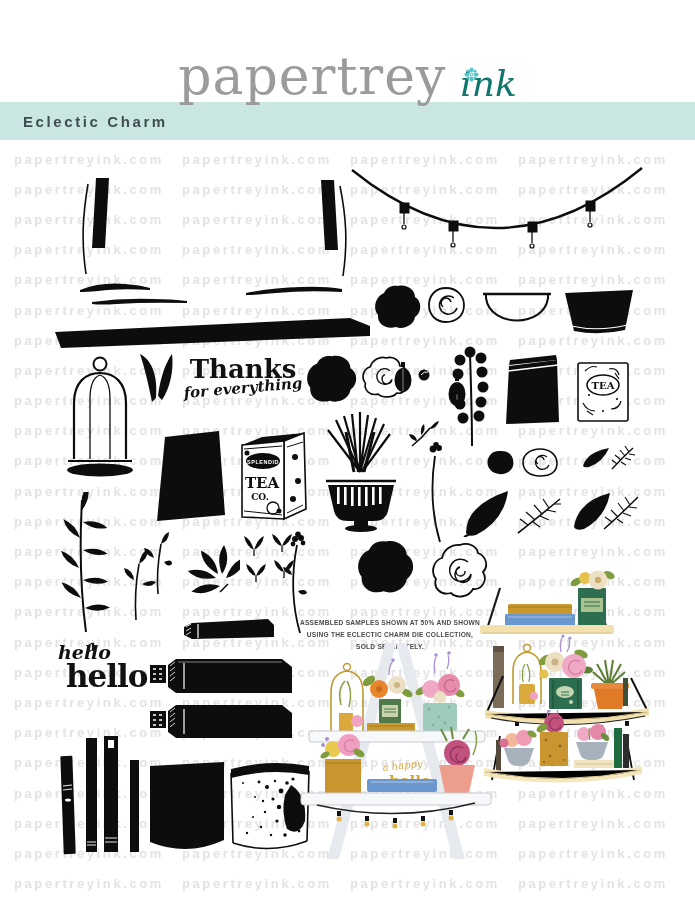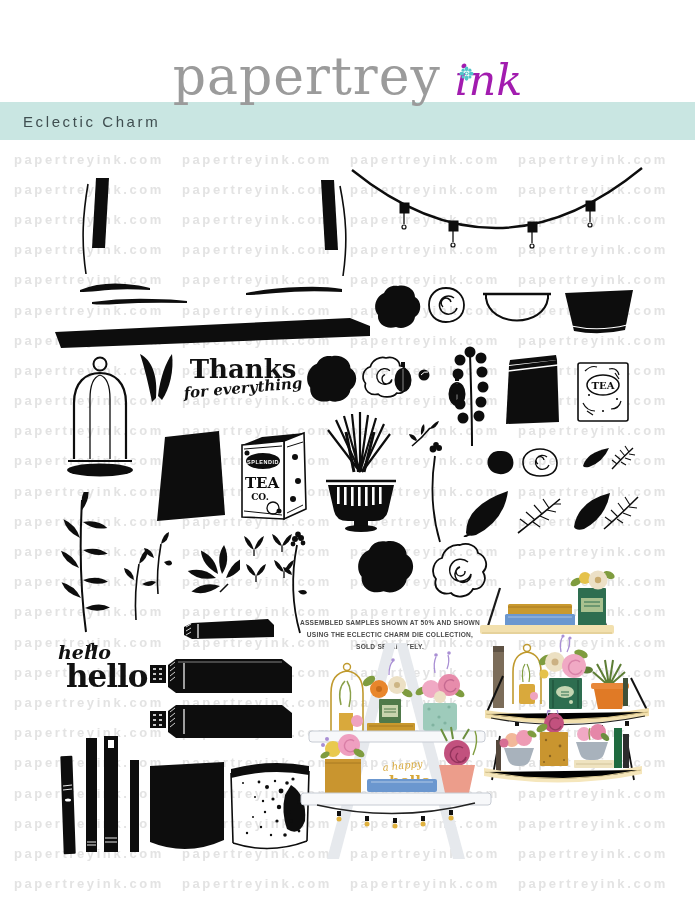--- a/index.html
+++ b/index.html
@@ -1,25 +1,25 @@
 <!DOCTYPE html>
 <html><head>
 <meta charset="utf-8">
 <style>
   html,body{margin:0;padding:0;background:#fff;}
   .page{position:relative;width:695px;height:900px;background:#fff;overflow:hidden;
         font-family:"Liberation Sans",sans-serif;}
   
   .logo-row{height:100px;display:flex;align-items:flex-end;justify-content:center;padding-top:10px;box-sizing:border-box;}
   .logo-main{font-family:"DejaVu Serif",serif;font-size:52px;color:#9b9b9b;letter-spacing:1px;line-height:.9;}
-  .logo-ink{font-family:"DejaVu Serif",serif;font-style:italic;font-size:43px;color:#a21caf;margin-left:14px;position:relative;line-height:.9;}
+  .logo-ink{font-family:"DejaVu Serif",serif;font-style:italic;font-size:36px;color:#0f766e;margin-left:14px;position:relative;line-height:.9;}
   .logo-flower{position:absolute;left:4px;top:-14px;width:15px;height:15px;}
   
   .banner{height:38px;margin-top:2px;background:#c9e6e2;display:flex;align-items:center;justify-content:space-between;padding:0 23px;box-sizing:border-box;}
-  .banner span{font-size:15px;font-weight:normal;letter-spacing:2.6px;color:#3f4e50;}
+  .banner span{font-size:15px;font-weight:bold;letter-spacing:2.6px;color:#3f4e50;}
   
   .stamp-area{position:relative;width:695px;height:760px;overflow:hidden;}
   .wm-layer{position:absolute;inset:0;padding-top:4px;}
   .wm-row{display:flex;gap:18px;height:30.2px;align-items:center;padding-left:14px;white-space:nowrap;}
   .wm-row span{font-size:13px;font-weight:600;letter-spacing:2.6px;color:#e3e3e3;}
   .stamp{position:absolute;}
   .stamp svg{display:block;width:100%;height:100%;}
   
   .thanks{text-align:center;color:#111;}
   .thanks-main{font-family:"DejaVu Serif",serif;font-weight:bold;font-size:26px;line-height:1;}

